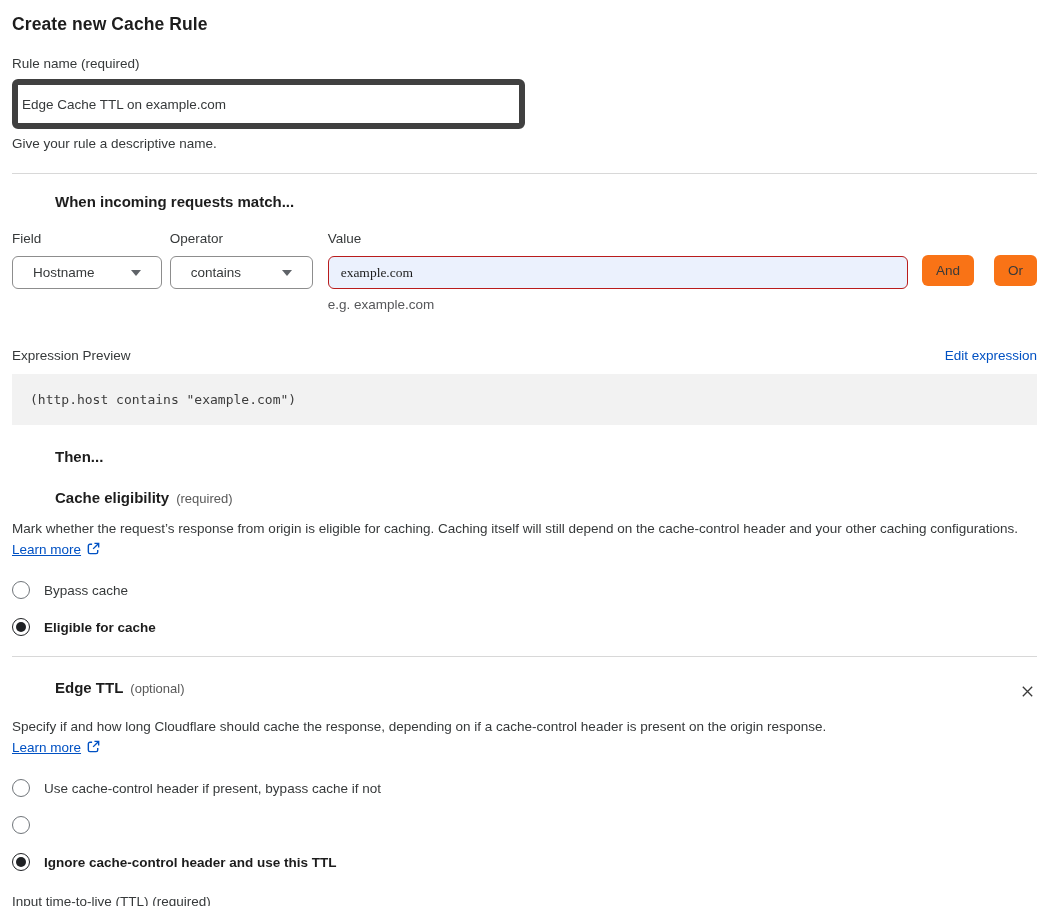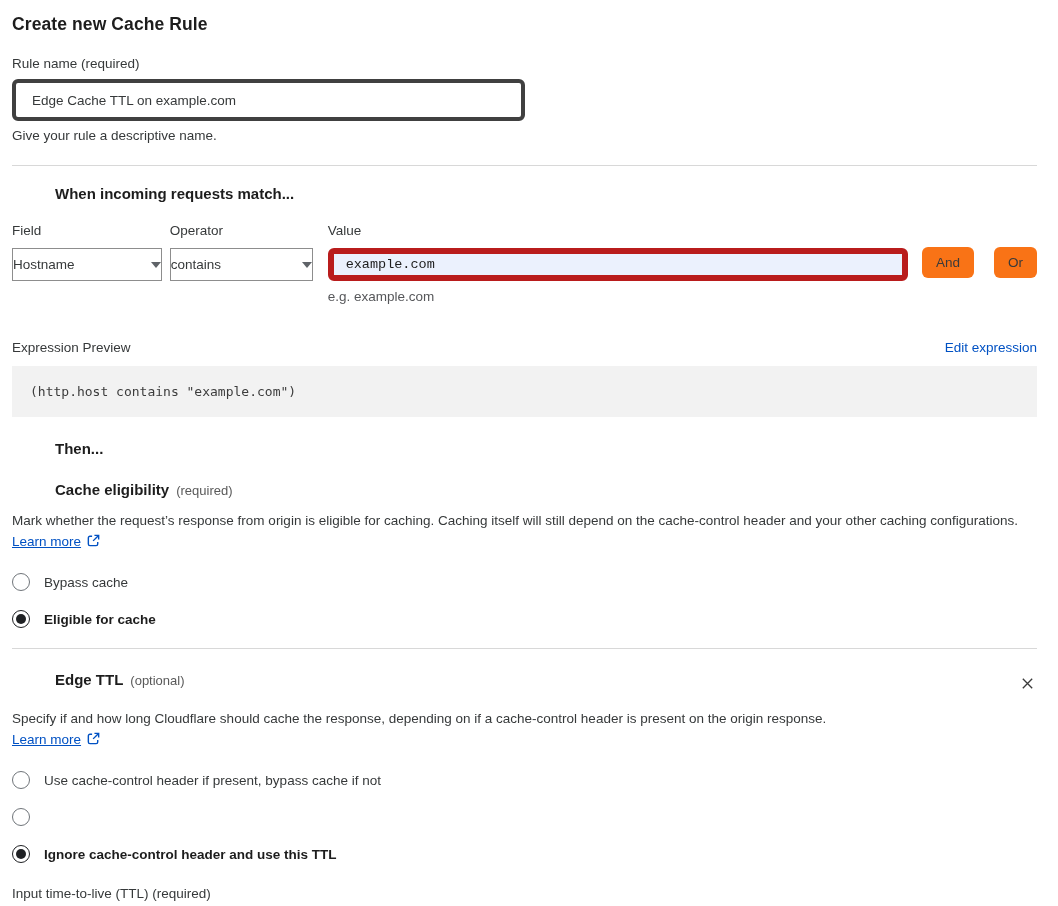--- a/index.html
+++ b/index.html
@@ -10,52 +10,52 @@
     font-size:13.5px; color:#36393a;
     overflow:hidden;
   }
   .page { padding:14px 21px 0 12px; }
 
   .page-title { font-size:17.5px; font-weight:700; color:#1d1d1d; letter-spacing:.1px; }
 
   .field-label { display:block; margin-bottom:8px; color:#36393a; }
 
   .text-input {
-    height:42px; border:4px solid #404040; border-radius:6px;
-    padding:0 16px; font-size:13.5px; color:#36393a; background:#fff;
+    height:50px; border:6px solid #404040; border-radius:6px;
+    padding:0 4px; font-size:13.5px; color:#36393a; background:#fff;
     font-family:"Liberation Sans", sans-serif; width:100%;
   }
   .rule-name-wrap { width:513px; margin-top:21px; }
   .help-text { margin-top:7px; color:#36393a; }
 
   .divider { border:none; border-top:1px solid #d8d8d8; margin-top:22px; }
 
   .section-heading { font-size:15px; font-weight:700; color:#1d1d1d;margin-left:43px; }
   .match-heading { margin-top:19px; }
 
   .match-grid { display:flex; margin-top:21px; align-items:flex-start; }
   .match-col-label { display:block; margin-bottom:10px; }
   .col-field { width:151px; margin-right:8px; }
   .col-operator { width:144px; margin-right:15px; }
   .col-value { width:585px; }
 
   .select-box {
-    height:33px; border:1px solid #8d8d8d; border-radius:0; background:#fff;
+    height:33px; border:1px solid #8d8d8d; border-radius:6px; background:#fff;
     display:flex; align-items:center; justify-content:space-between;
-    padding:0 0; cursor:pointer; color:#36393a;
+    padding:0 20px; cursor:pointer; color:#36393a;
   }
   .caret-down {
     width:0; height:0;
     border-left:5px solid transparent; border-right:5px solid transparent;
     border-top:6px solid #5f6368;
   }
   .value-input {
-    height:33px; width:100%; border:6px solid #b91c1c; border-radius:6px;
+    height:33px; width:100%; border:1px solid #b91c1c; border-radius:6px;
     background:#ebf1fd; padding:0 12px; font-size:13.5px; color:#1d1d1d;
-    font-family:Liberation Mono, monospace;
+    font-family:Liberation Serif, serif;
   }
   .eg-text { margin-top:8px; color:#56575a; }
 
   .connector-btns { display:flex; padding-top:24px; }
   .chip-btn {
     height:31px; border:none; border-radius:6px; background:#f97316;
     color:#3a3a3a; font-size:13.5px; font-family:"Liberation Sans", sans-serif;
     padding:0 14px; cursor:pointer;
   }
   .and-btn { margin-left:14px; }

